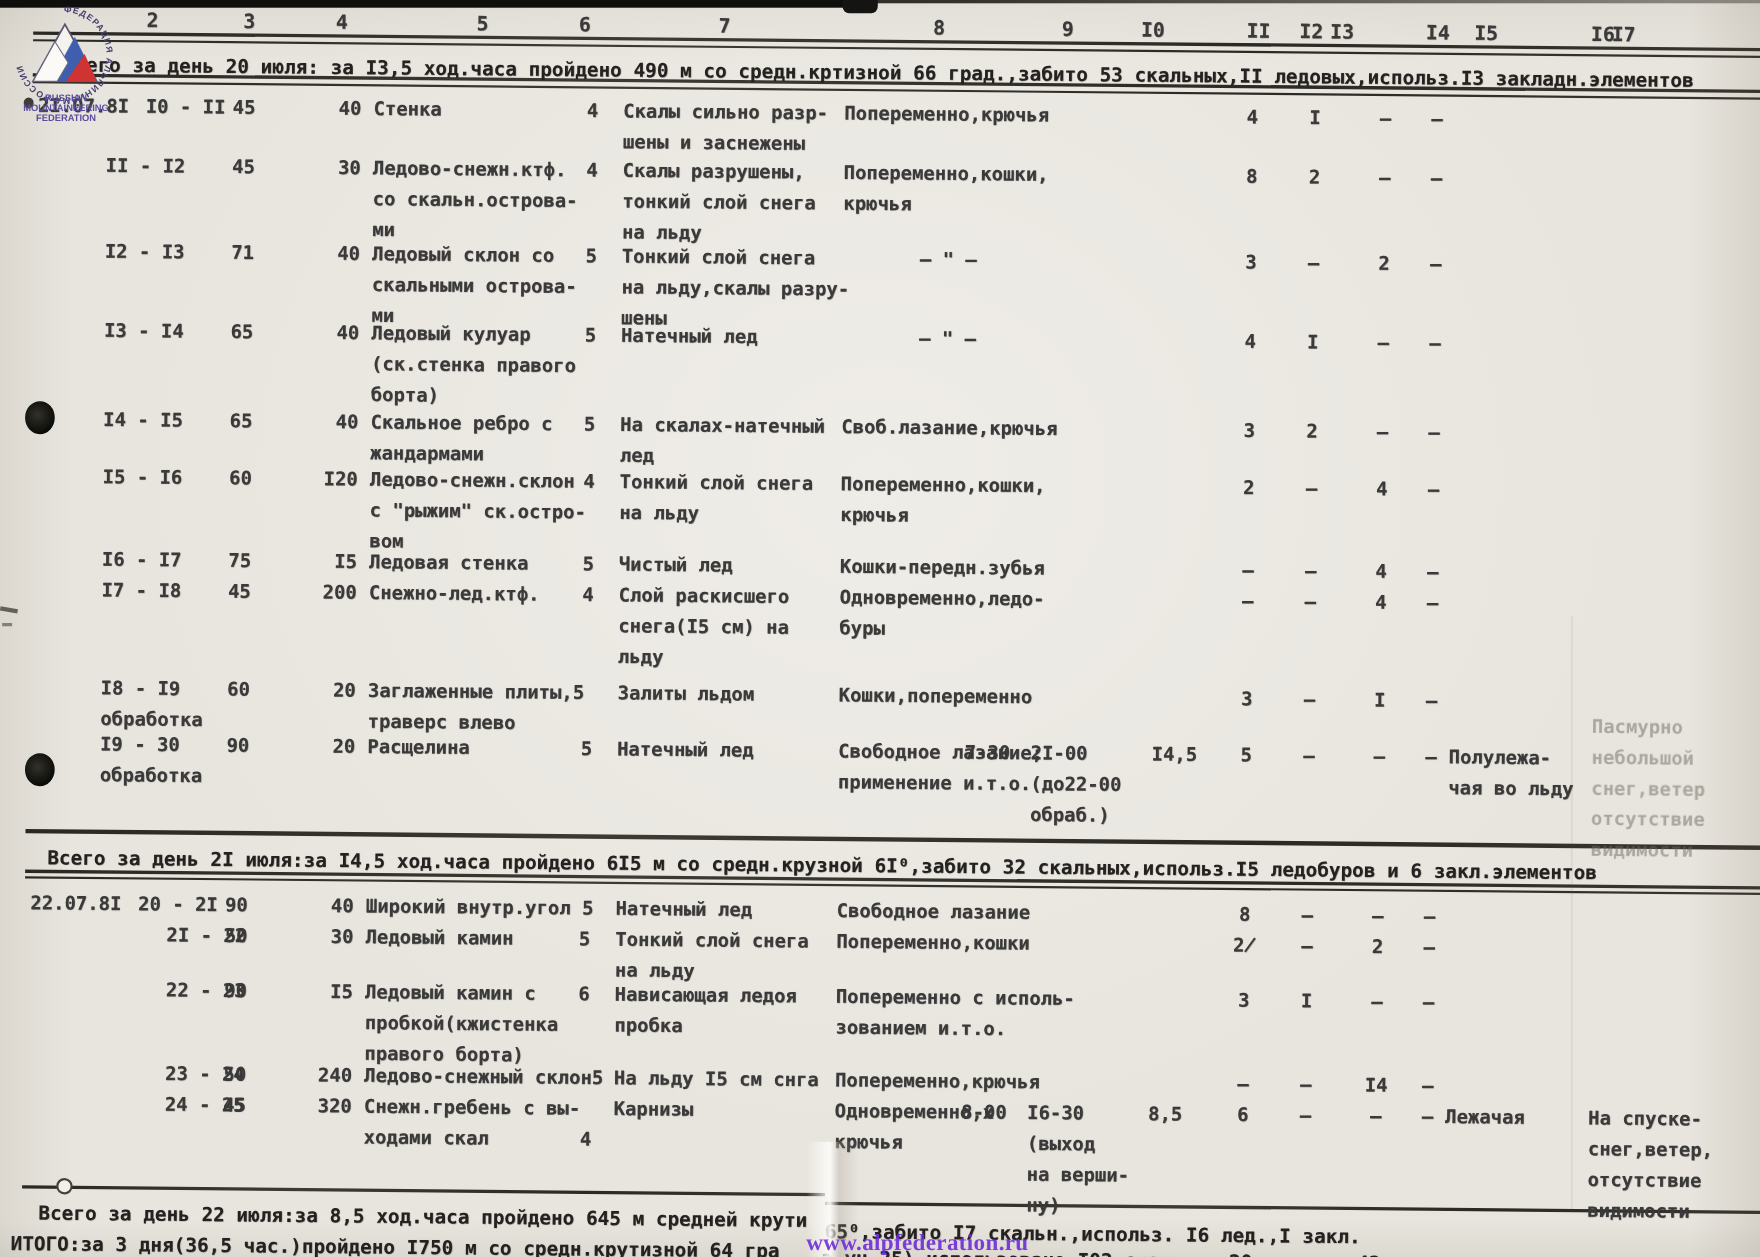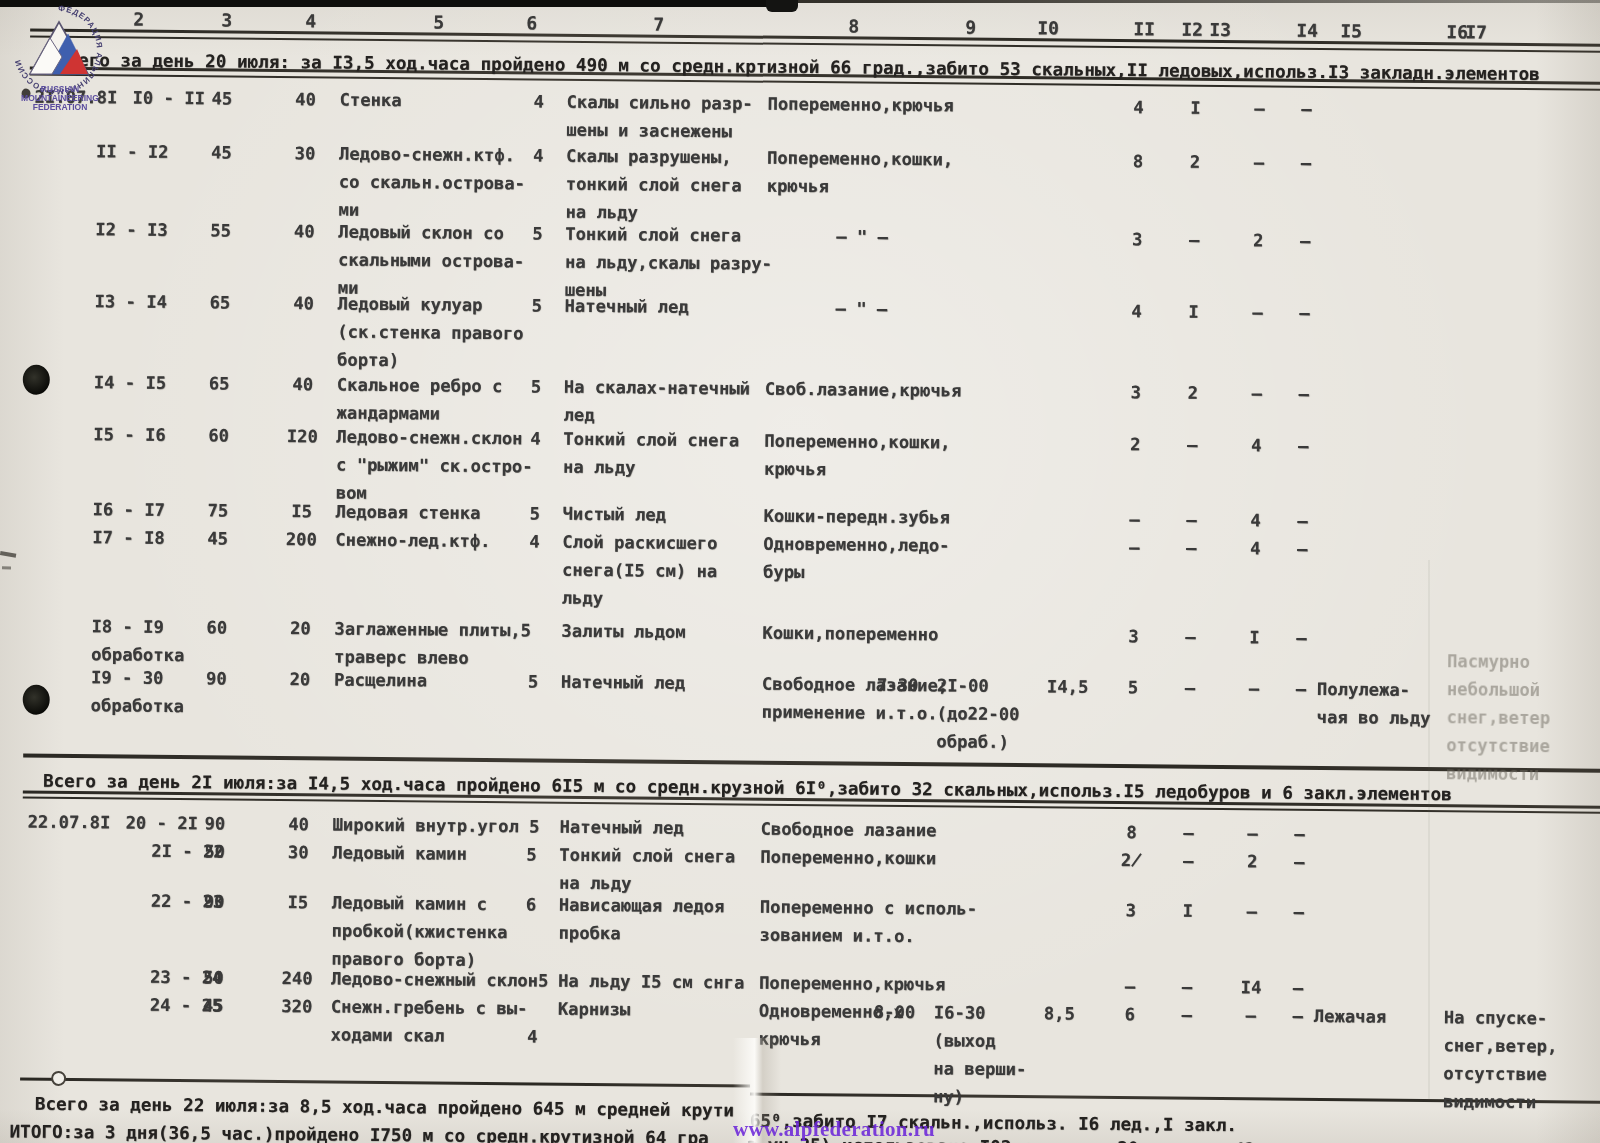--- a/index.html
+++ b/index.html
@@ -20,21 +20,21 @@
   .ink{color:#3a3a3a;font-weight:700;font-size:17.2px;line-height:28px;
        text-shadow:0.4px 0.4px 0.7px rgba(45,42,38,0.55);}
   .cell{position:absolute;white-space:pre;top:0;}
   .trow{position:absolute;left:0;width:100%;height:0;}
   
   .c-date{left:30px}
   .c-pitch{left:92px}
   .c-pitchD{left:128px}
   .c-pitch2{left:154px}
   .c-angle{left:207px}
-  .c-len{left:278px;width:46px;text-align:center}
+  .c-len{left:278px;width:46px;text-align:right}
   .c-name{left:335px}
   .c-diff{left:529px}
   .c-terr{left:562px}
   .c-belay{left:763px}
   .c-ditto{left:833px}
   .c-t1{left:878px}
   .c-t2{left:938px}
   .c-dur{left:1048px}
   .c-n11{left:1117px;width:34px;text-align:center}
   .c-n12{left:1174px;width:34px;text-align:center}
@@ -167,21 +167,21 @@
 на льду</div>
         <div class="cell c-belay">Попеременно,кошки,
 крючья</div>
         <div class="cell c-n11">8</div>
         <div class="cell c-n12">2</div>
         <div class="cell c-n13">–</div>
         <div class="cell c-n15">–</div>
       </div>
       <div class="trow" style="top: 222px;">
         <div class="cell c-pitch">I2 - I3</div>
-        <div class="cell c-angle">55</div>
+        <div class="cell c-angle">71</div>
         <div class="cell c-len">40</div>
         <div class="cell c-name">Ледовый склон со
 скальными острова-
 ми</div>
         <div class="cell c-diff">5</div>
         <div class="cell c-terr">Тонкий слой снега
 на льду,скалы разру-
 шены</div>
         <div class="cell c-ditto">— " —</div>
         <div class="cell c-n11">3</div>

